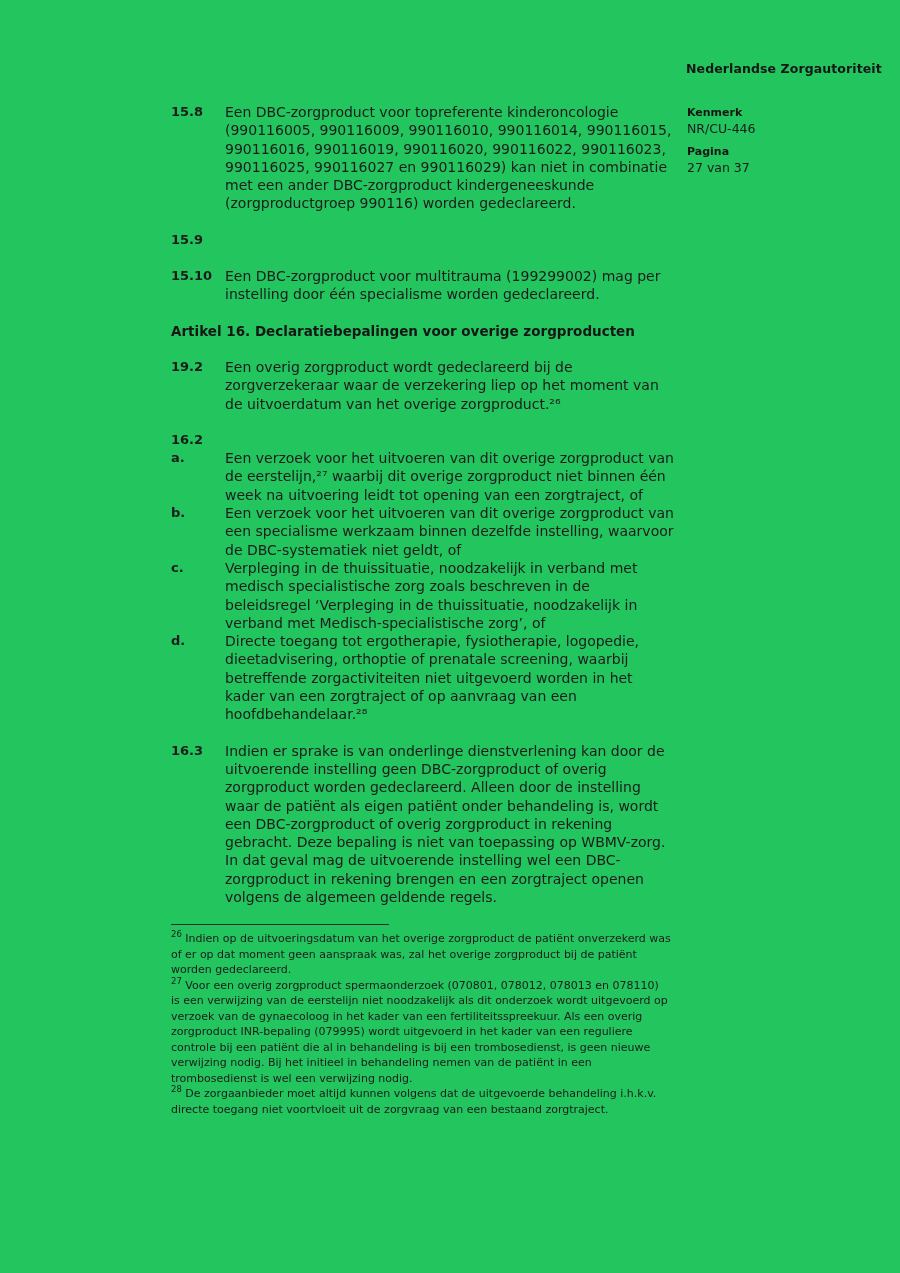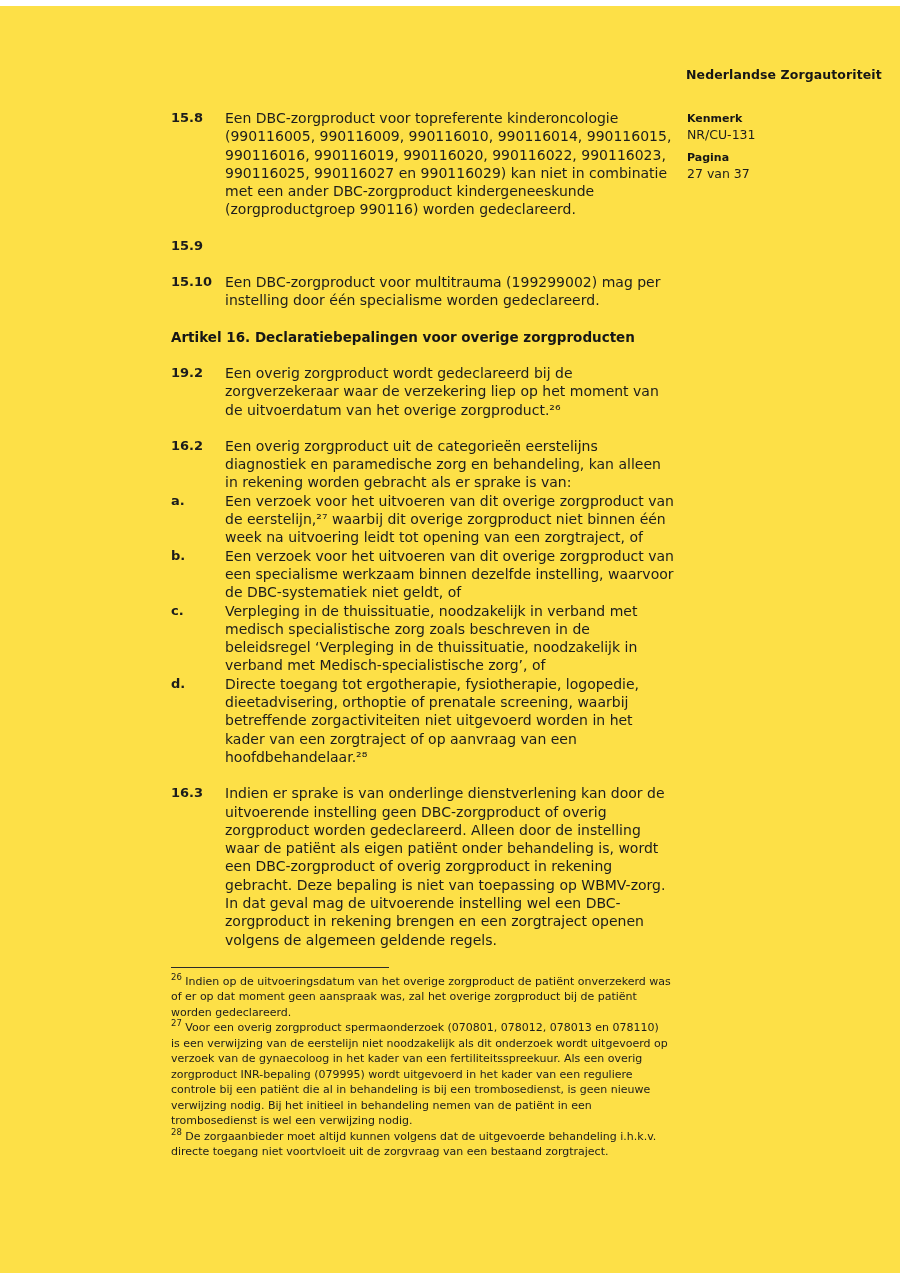--- a/index.html
+++ b/index.html
@@ -3,21 +3,21 @@
 <meta charset="utf-8">
 <style>
   * { margin:0; padding:0; box-sizing:border-box; }
   html, body { background:#ffffff; }
   body {
     width:900px; height:1273px; position:relative;
     font-family:"DejaVu Sans","Liberation Sans",sans-serif;
     color:#1c1c1c;
     -webkit-font-smoothing:antialiased;
   }
-  .page { position:absolute; inset:0; background:#fde047; overflow:hidden;margin-top:6px; }
+  .page { position:absolute; inset:0; background:#22c55e; overflow:hidden; }
 
   .org-header {
     position:absolute; top:61px; left:686px;
     font-size:12.5px; font-weight:bold; letter-spacing:0.1px; color:#161616;
   }
 
   .meta { position:absolute; top:106px; left:687px; width:170px; }
   .meta-block + .meta-block { margin-top:9px; }
   .meta-label { font-size:11px; font-weight:bold; color:#161616; }
   .meta-value { font-size:12.5px; margin-top:2px; color:#1c1c1c; }
@@ -45,21 +45,21 @@
 </head>
 <body>
 
 <div class="page">
 
   <div class="org-header">Nederlandse Zorgautoriteit</div>
 
   <aside class="meta">
     <div class="meta-block">
       <div class="meta-label">Kenmerk</div>
-      <div class="meta-value">NR/CU-131</div>
+      <div class="meta-value">NR/CU-446</div>
     </div>
     <div class="meta-block">
       <div class="meta-label">Pagina</div>
       <div class="meta-value">27 van 37</div>
     </div>
   </aside>
 
   <main class="body-col">
 
     <div class="clause">
@@ -78,21 +78,20 @@
 
     <h2 class="article-heading">Artikel 16. Declaratiebepalingen voor overige zorgproducten</h2>
 
     <div class="clause">
       <div class="num">19.2</div>
       <div class="txt">Een overig zorgproduct wordt gedeclareerd bij de zorgverzekeraar waar de verzekering liep op het moment van de uitvoerdatum van het overige zorgproduct.²⁶</div>
     </div>
 
     <div class="clause tight">
       <div class="num">16.2</div>
-      <div class="txt">Een overig zorgproduct uit de categorieën eerstelijns diagnostiek en paramedische zorg en behandeling, kan alleen in rekening worden gebracht als er sprake is van:</div>
     </div>
 
     <div class="clause tight">
       <div class="num">a.</div>
       <div class="txt">Een verzoek voor het uitvoeren van dit overige zorgproduct van de eerstelijn,²⁷ waarbij dit overige zorgproduct niet binnen één week na uitvoering leidt tot opening van een zorgtraject, of</div>
     </div>
 
     <div class="clause tight">
       <div class="num">b.</div>
       <div class="txt">Een verzoek voor het uitvoeren van dit overige zorgproduct van een specialisme werkzaam binnen dezelfde instelling, waarvoor de DBC-systematiek niet geldt, of</div>

